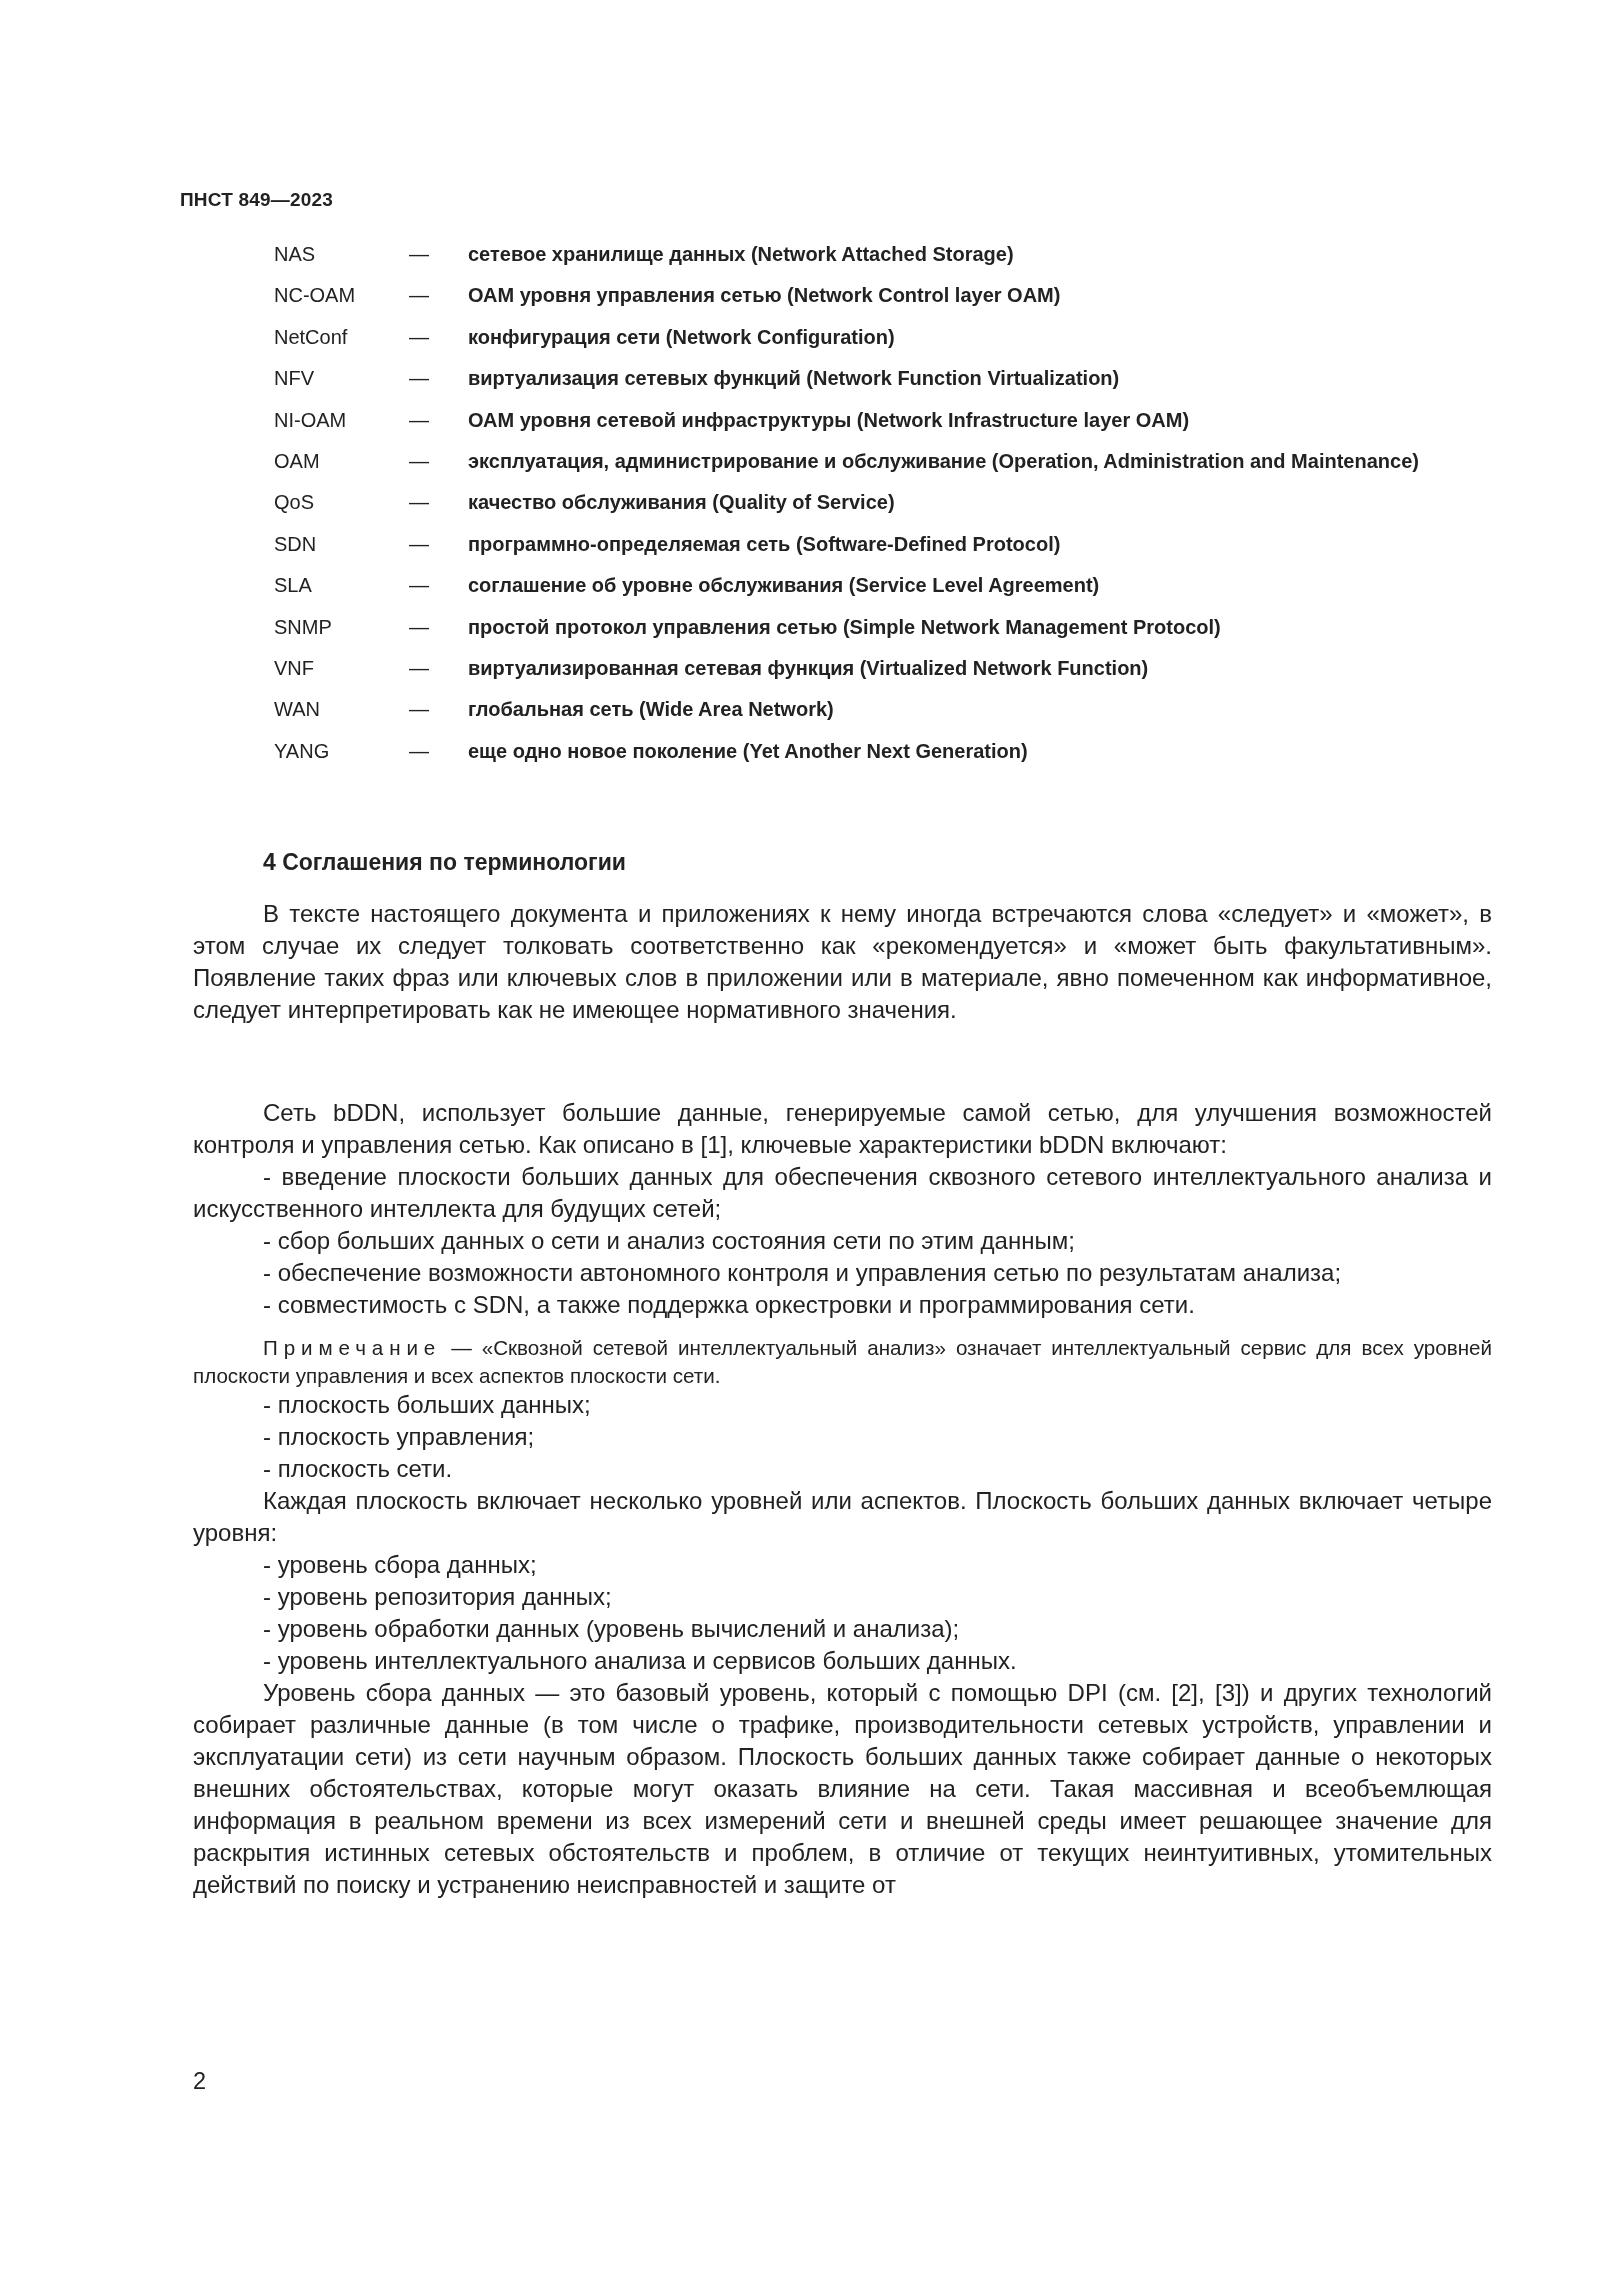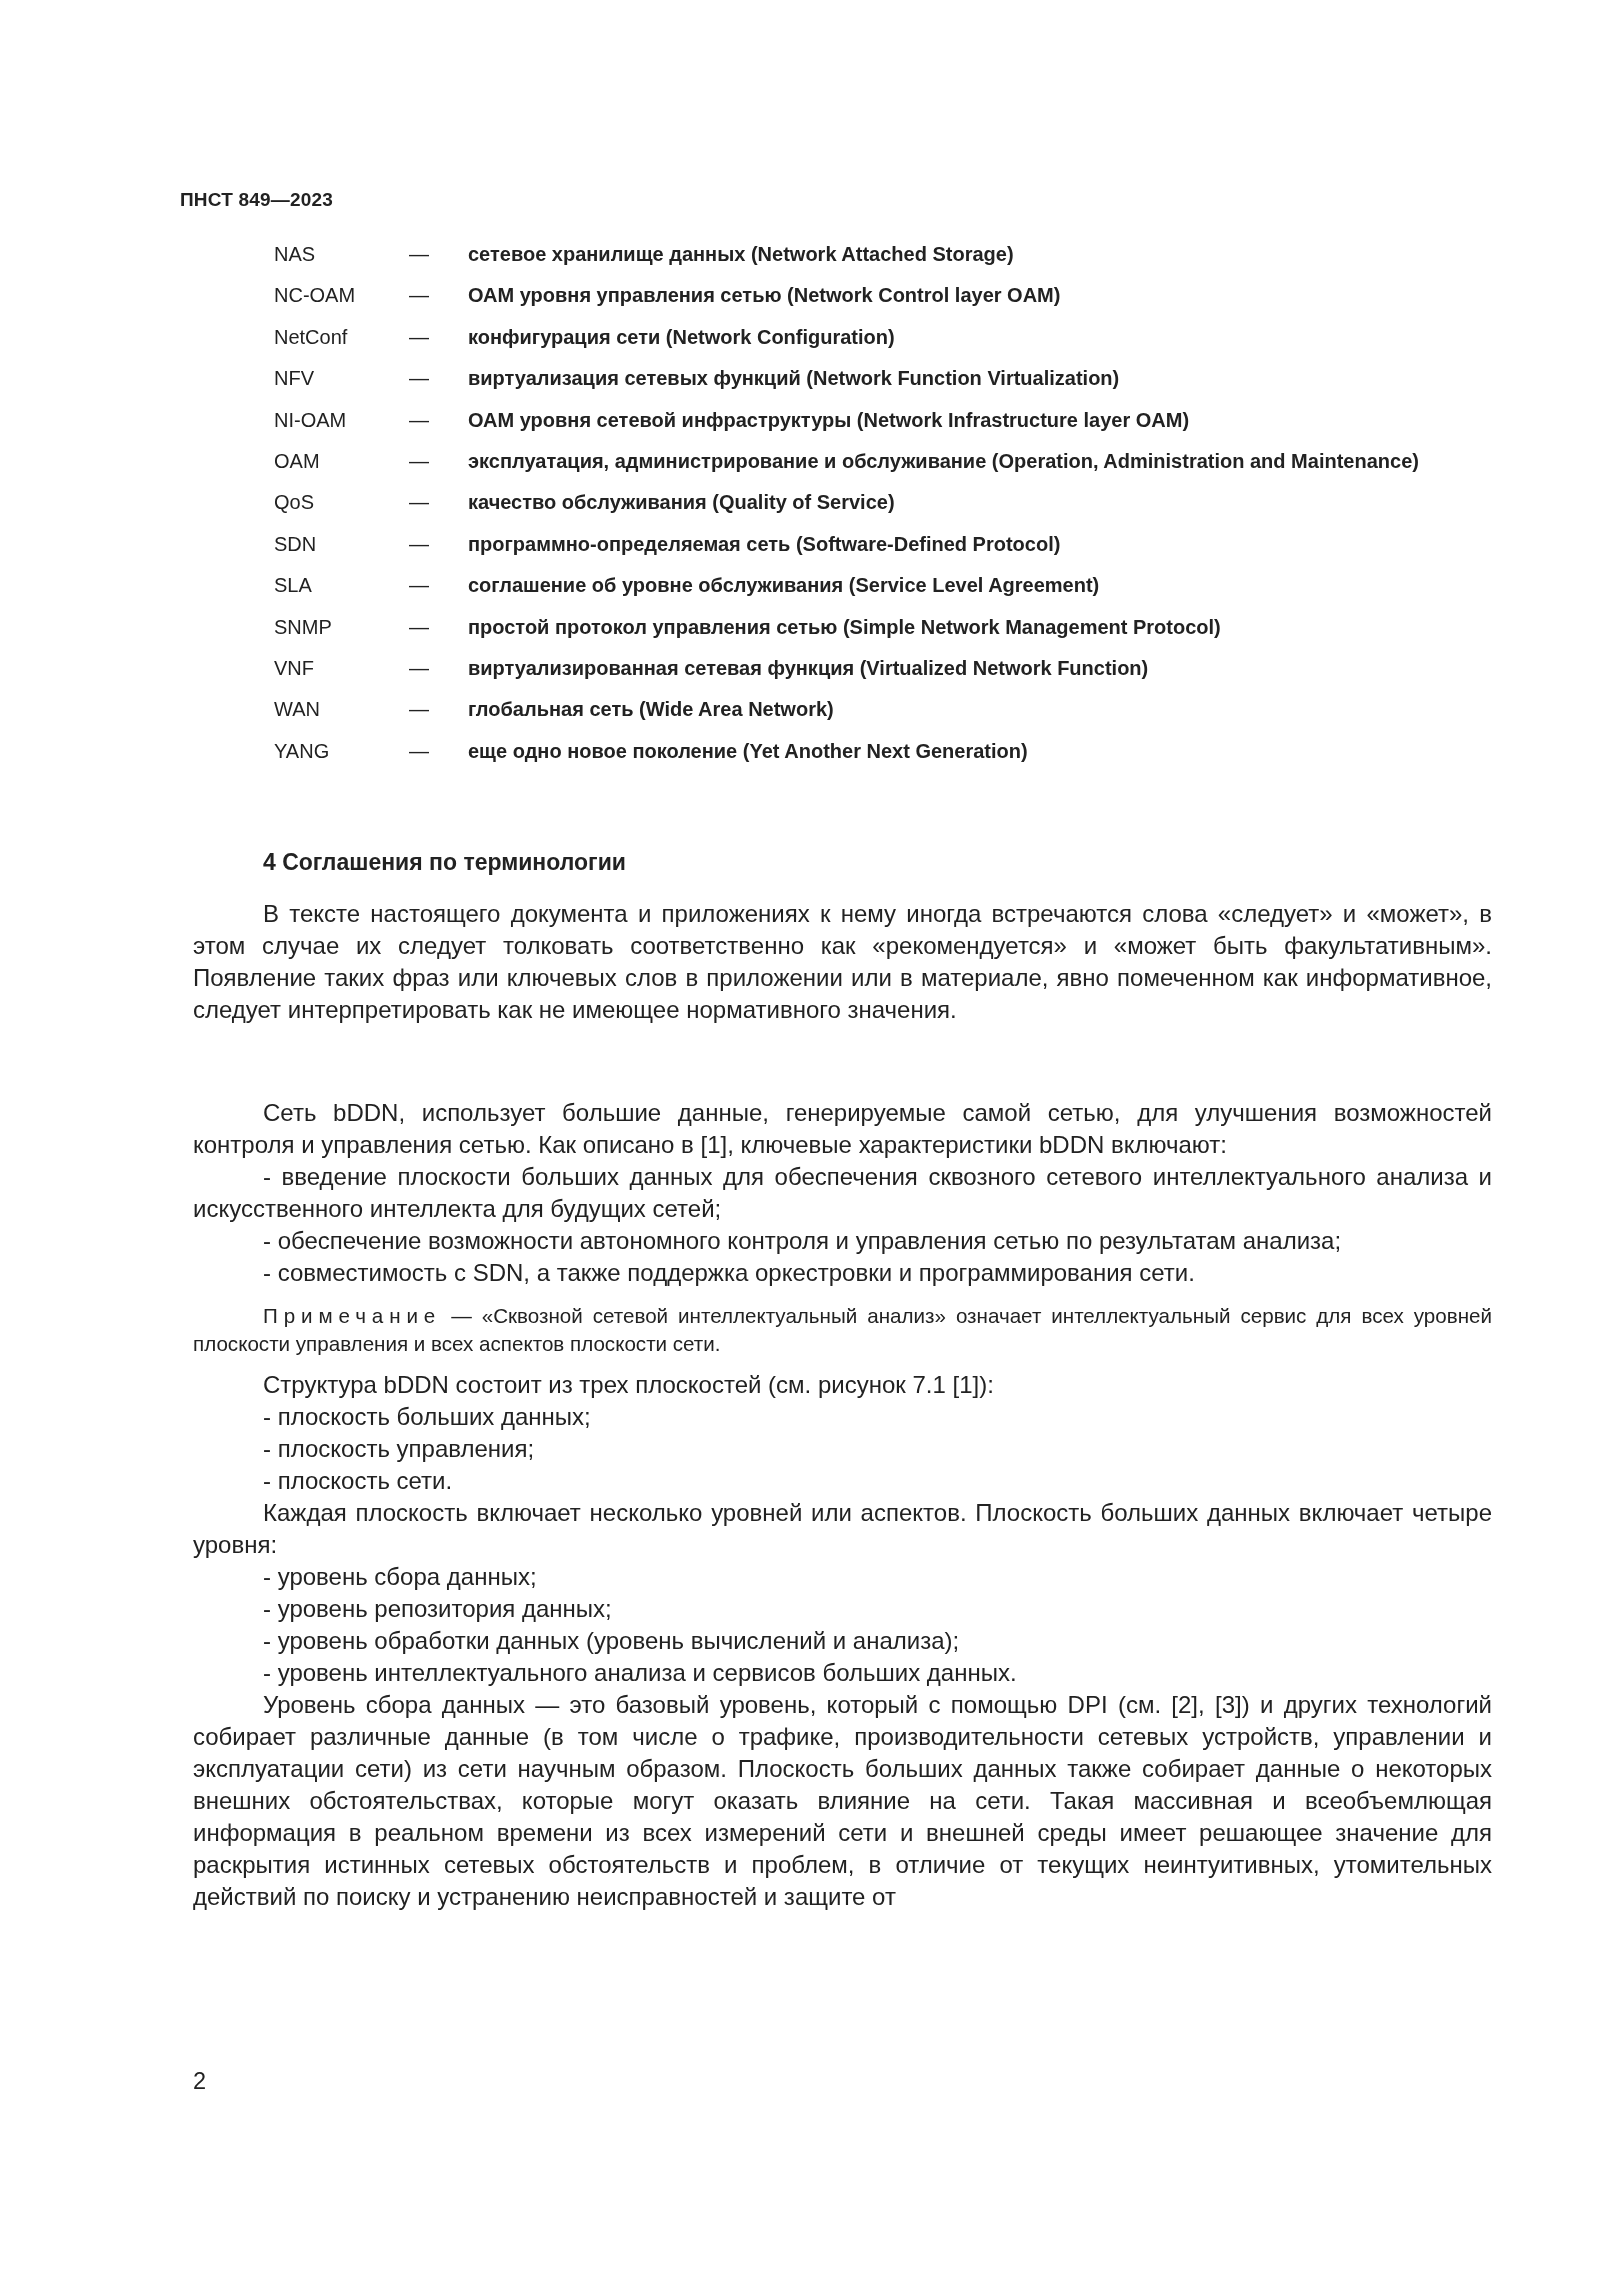--- a/index.html
+++ b/index.html
@@ -114,26 +114,26 @@
 </div>
 
 <div class="content" style="top:845px;">
   <h2 class="section-title">4 Соглашения по терминологии</h2>
   <p class="indent" style="margin-top:17.6px;">В тексте настоящего документа и приложениях к нему иногда встречаются слова «следует» и «может», в этом случае их следует толковать соответственно как «рекомендуется» и «может быть факультативным». Появление таких фраз или ключевых слов в приложении или в материале, явно помеченном как информативное, следует интерпретировать как не имеющее нормативного значения.</p>
 </div>
 
 <div class="content" style="top:1078px;">
   <p class="indent" style="margin-top:18.6px;">Сеть bDDN, использует большие данные, генерируемые самой сетью, для улучшения возможностей контроля и управления сетью. Как описано в [1], ключевые характеристики bDDN включают:</p>
   <p class="li-wrap">- введение плоскости больших данных для обеспечения сквозного сетевого интеллектуального анализа и искусственного интеллекта для будущих сетей;</p>
+  <p class="li">- сбор больших данных о сети и анализ состояния сети по этим данным;</p>
   <p class="li">- обеспечение возможности автономного контроля и управления сетью по результатам анализа;</p>
   <p class="li">- совместимость с SDN, а также поддержка оркестровки и программирования сети.</p>
 
   <p class="note" style="margin-top:13.7px;"><span class="note-label">Примечание</span><span> — «Сквозной сетевой интеллектуальный анализ» означает интеллектуальный сервис для всех уровней плоскости управления и всех аспектов плоскости сети.</span></p>
 
-  <p class="indent" style="margin-top:11.8px;">Структура bDDN состоит из трех плоскостей (см. рисунок 7.1 [1]):</p>
   <p class="li">- плоскость больших данных;</p>
   <p class="li">- плоскость управления;</p>
   <p class="li">- плоскость сети.</p>
   <p class="indent">Каждая плоскость включает несколько уровней или аспектов. Плоскость больших данных включает четыре уровня:</p>
   <p class="li">- уровень сбора данных;</p>
   <p class="li">- уровень репозитория данных;</p>
   <p class="li">- уровень обработки данных (уровень вычислений и анализа);</p>
   <p class="li">- уровень интеллектуального анализа и сервисов больших данных.</p>
   <p class="indent">Уровень сбора данных — это базовый уровень, который с помощью DPI (см. [2], [3]) и других технологий собирает различные данные (в том числе о трафике, производительности сетевых устройств, управлении и эксплуатации сети) из сети научным образом. Плоскость больших данных также собирает данные о некоторых внешних обстоятельствах, которые могут оказать влияние на сети. Такая массивная и всеобъемлющая информация в реальном времени из всех измерений сети и внешней среды имеет решающее значение для раскрытия истинных сетевых обстоятельств и проблем, в отличие от текущих неинтуитивных, утомительных действий по поиску и устранению неисправностей и защите от</p>
 </div>

